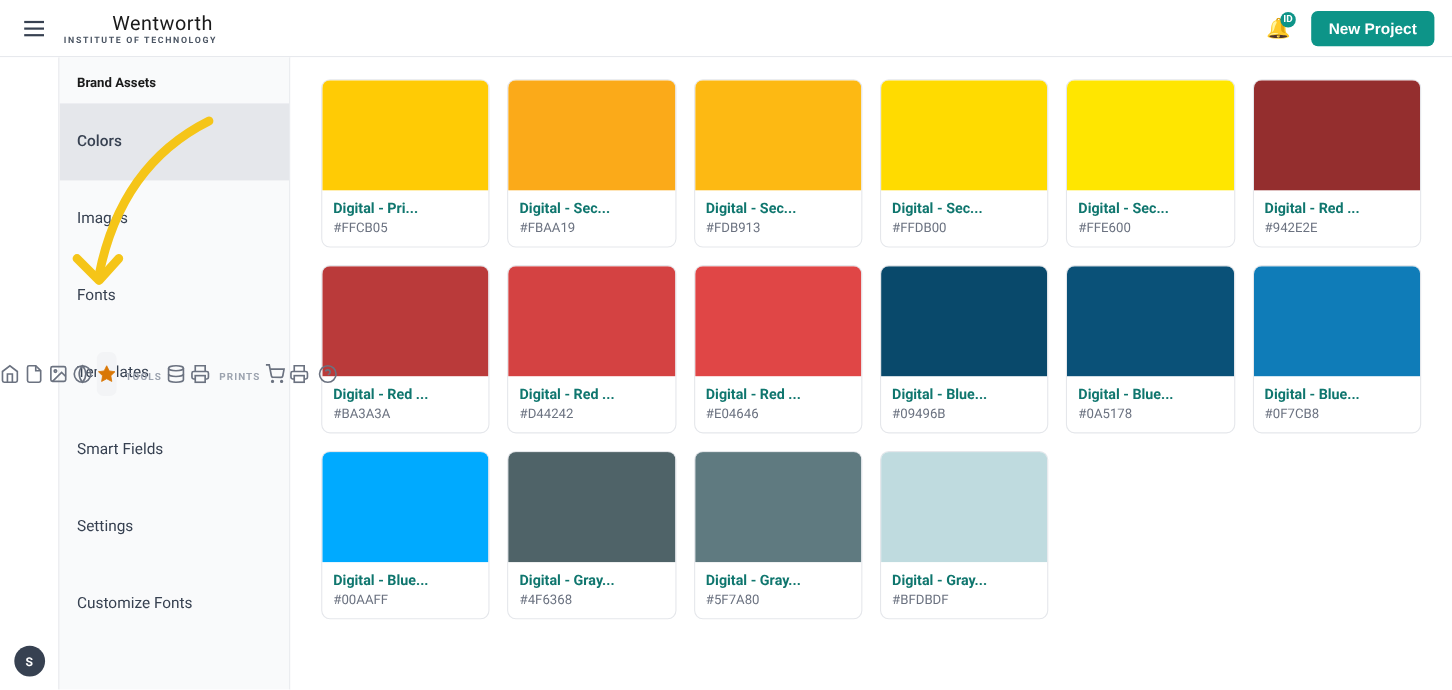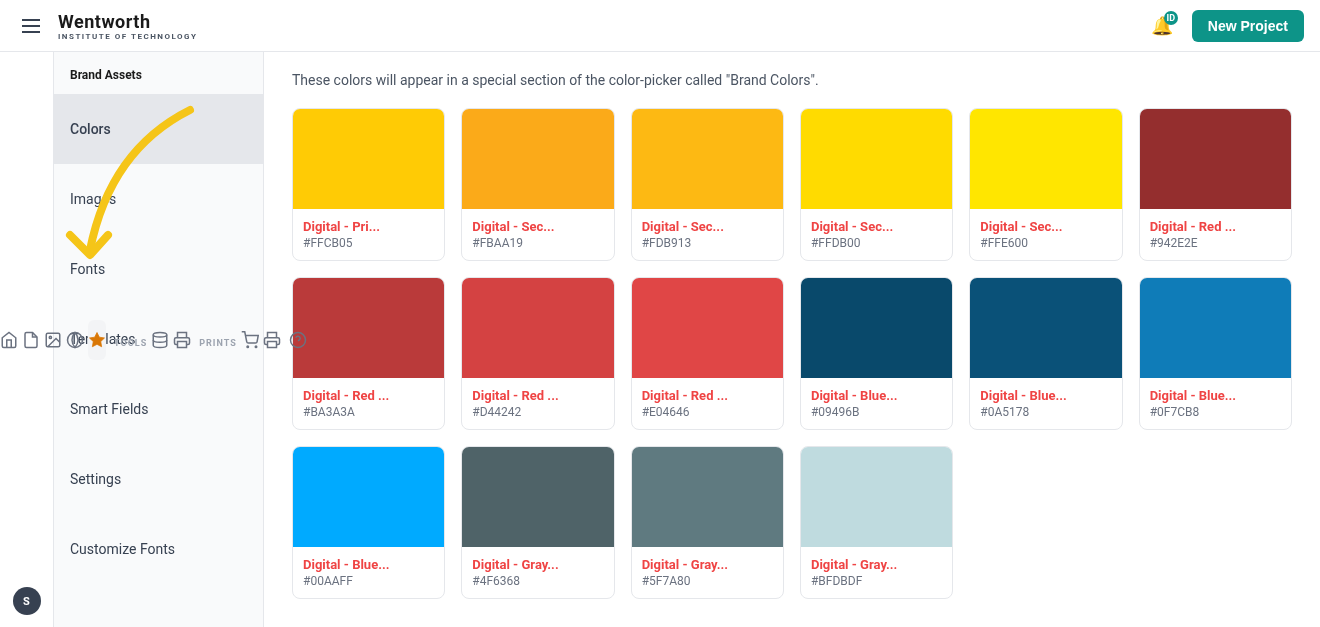--- a/index.html
+++ b/index.html
@@ -8,21 +8,21 @@
     
     .topbar {
       display: flex; align-items: center; justify-content: space-between;
       padding: 0 16px; height: 52px; border-bottom: 1px solid #e5e7eb;
       background: #fff; flex-shrink: 0;
     }
     .topbar-left { display: flex; align-items: center; gap: 12px; }
     .hamburger { cursor: pointer; display: flex; flex-direction: column; gap: 4px; padding: 6px; }
     .hamburger span { display: block; width: 18px; height: 2px; background: #374151; }
     .logo-area { display: flex; flex-direction: column; }
-    .logo-name { font-size: 18px; font-weight: 700; color: #1a1a1a; letter-spacing: 0.5px; }
+    .logo-name { font-size: 18px; font-weight: 400; color: #1a1a1a; letter-spacing: 0.5px; margin-left: 44px; }
     .logo-sub { font-size: 8px; font-weight: 700; letter-spacing: 1.5px; color: #4b5563; text-transform: uppercase; }
     .topbar-right { display: flex; align-items: center; gap: 12px; }
     .notif-btn { position: relative; cursor: pointer; padding: 6px; }
     .notif-icon { font-size: 18px; color: #6b7280; }
     .notif-badge { position: absolute; top: 2px; right: 2px; background: #0d9488; color: #fff; font-size: 9px; font-weight: 700; border-radius: 50%; width: 14px; height: 14px; display: flex; align-items: center; justify-content: center; }
     .new-project-btn { background: #0d9488; color: #ffffff; border: none; border-radius: 6px; padding: 8px 16px; font-size: 14px; font-weight: 600; cursor: pointer; }
 
     
     .main-layout { display: flex; flex: 1; overflow: hidden; }
 
@@ -57,21 +57,21 @@
     .content-description { font-size: 14px; color: #4b5563; margin-bottom: 20px; }
 
     
     .color-grid { display: grid; grid-template-columns: repeat(6, 1fr); gap: 16px; }
     .color-card {
       border: 1px solid #e5e7eb; border-radius: 8px; overflow: hidden;
       cursor: pointer; background: #fff;
     }
     .color-swatch { width: 100%; height: 100px; }
     .color-info { padding: 10px; }
-    .color-name { font-size: 13px; font-weight: 700; color: #ef4444; white-space: nowrap; overflow: hidden; text-overflow: ellipsis; }
+    .color-name { font-size: 13px; font-weight: 700; color: #0f766e; white-space: nowrap; overflow: hidden; text-overflow: ellipsis; }
     .color-hex { font-size: 12px; color: #6b7280; margin-top: 2px; }
 
     
     .arrow-overlay {
       position: fixed; top: 90px; left: 30px;
       pointer-events: none; z-index: 100;
     }
     .arrow-svg { width: 180px; height: 200px; }
 
     
@@ -196,21 +196,20 @@
         <div class="nav-item">Images</div>
         <div class="nav-item">Fonts</div>
         <div class="nav-item">Templates</div>
         <div class="nav-item">Smart Fields</div>
         <div class="nav-item">Settings</div>
         <div class="nav-item">Customize Fonts</div>
       </div>
   </div>
 
   <div class="content-area">
-    <p class="content-description">These colors will appear in a special section of the color-picker called "Brand Colors".</p>
     <div class="color-grid" id="color-grid">
         <div class="color-card">
           <div class="color-swatch" style="background-color: rgb(255, 203, 5);"></div>
           <div class="color-info">
             <div class="color-name">Digital - Pri...</div>
             <div class="color-hex">#FFCB05</div>
           </div>
         </div>
         <div class="color-card">
           <div class="color-swatch" style="background-color: rgb(251, 170, 25);"></div>

